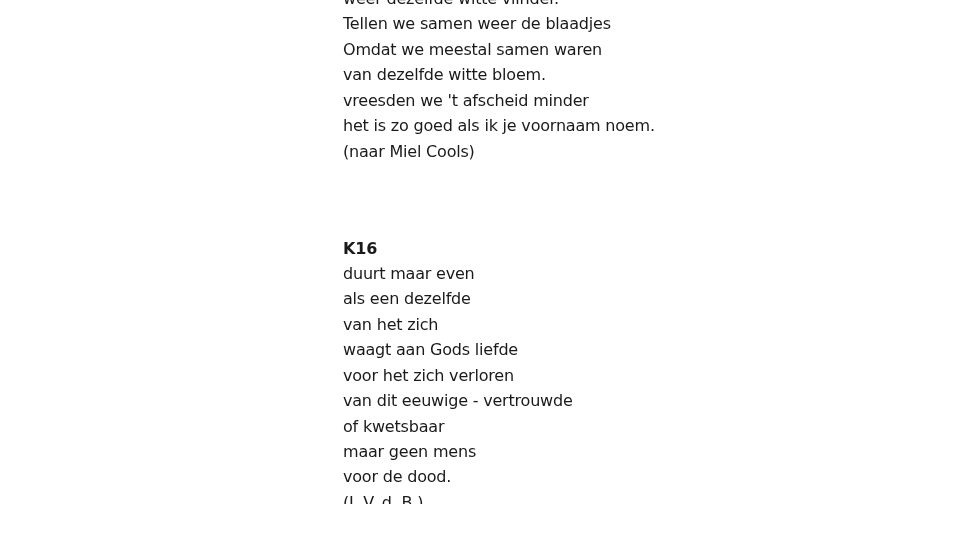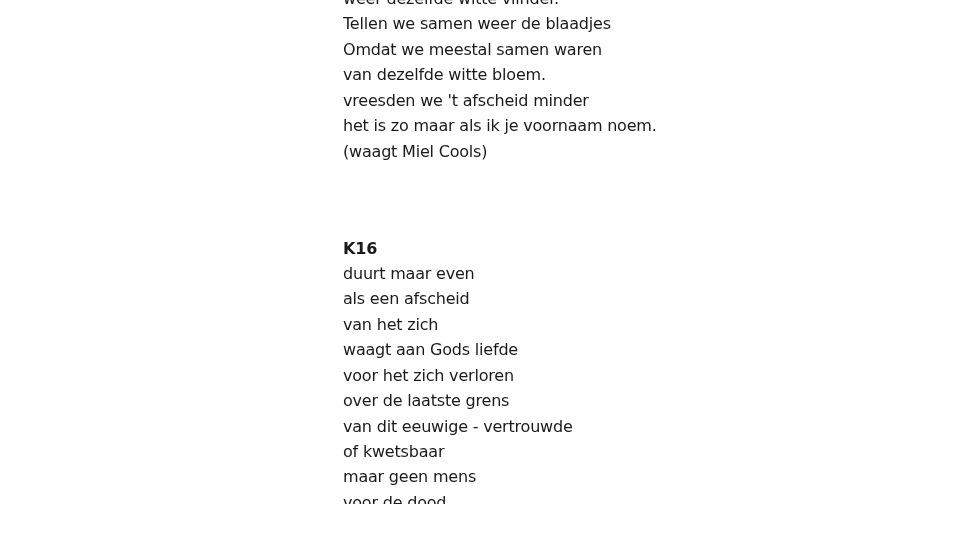--- a/index.html
+++ b/index.html
@@ -40,29 +40,28 @@
 </head>
 <body>
 
 <div class="page">
   <div class="text-block">
     <div class="line">weer dezelfde witte vlinder.</div>
     <div class="line">Tellen we samen weer de blaadjes</div>
     <div class="line">Omdat we meestal samen waren</div>
     <div class="line">van dezelfde witte bloem.</div>
     <div class="line">vreesden we 't afscheid minder</div>
-    <div class="line">het is zo maar als ik je voornaam noem.</div>
-    <div class="line">(waagt Miel Cools)</div>
+    <div class="line">het is zo goed als ik je voornaam noem.</div>
+    <div class="line">(naar Miel Cools)</div>
     <div class="line"></div>
     <div class="line heading">K16</div>
     <div class="line">duurt maar even</div>
-    <div class="line">als een afscheid</div>
+    <div class="line">als een dezelfde</div>
     <div class="line">van het zich</div>
     <div class="line">waagt aan Gods liefde</div>
     <div class="line">voor het zich verloren</div>
-    <div class="line">over de laatste grens</div>
     <div class="line">van dit eeuwige - vertrouwde</div>
     <div class="line">of kwetsbaar</div>
     <div class="line">maar geen mens</div>
     <div class="line">voor de dood.</div>
     <div class="line">(J. V. d. B.)</div>
   </div>
 </div>
 
 </body></html>

